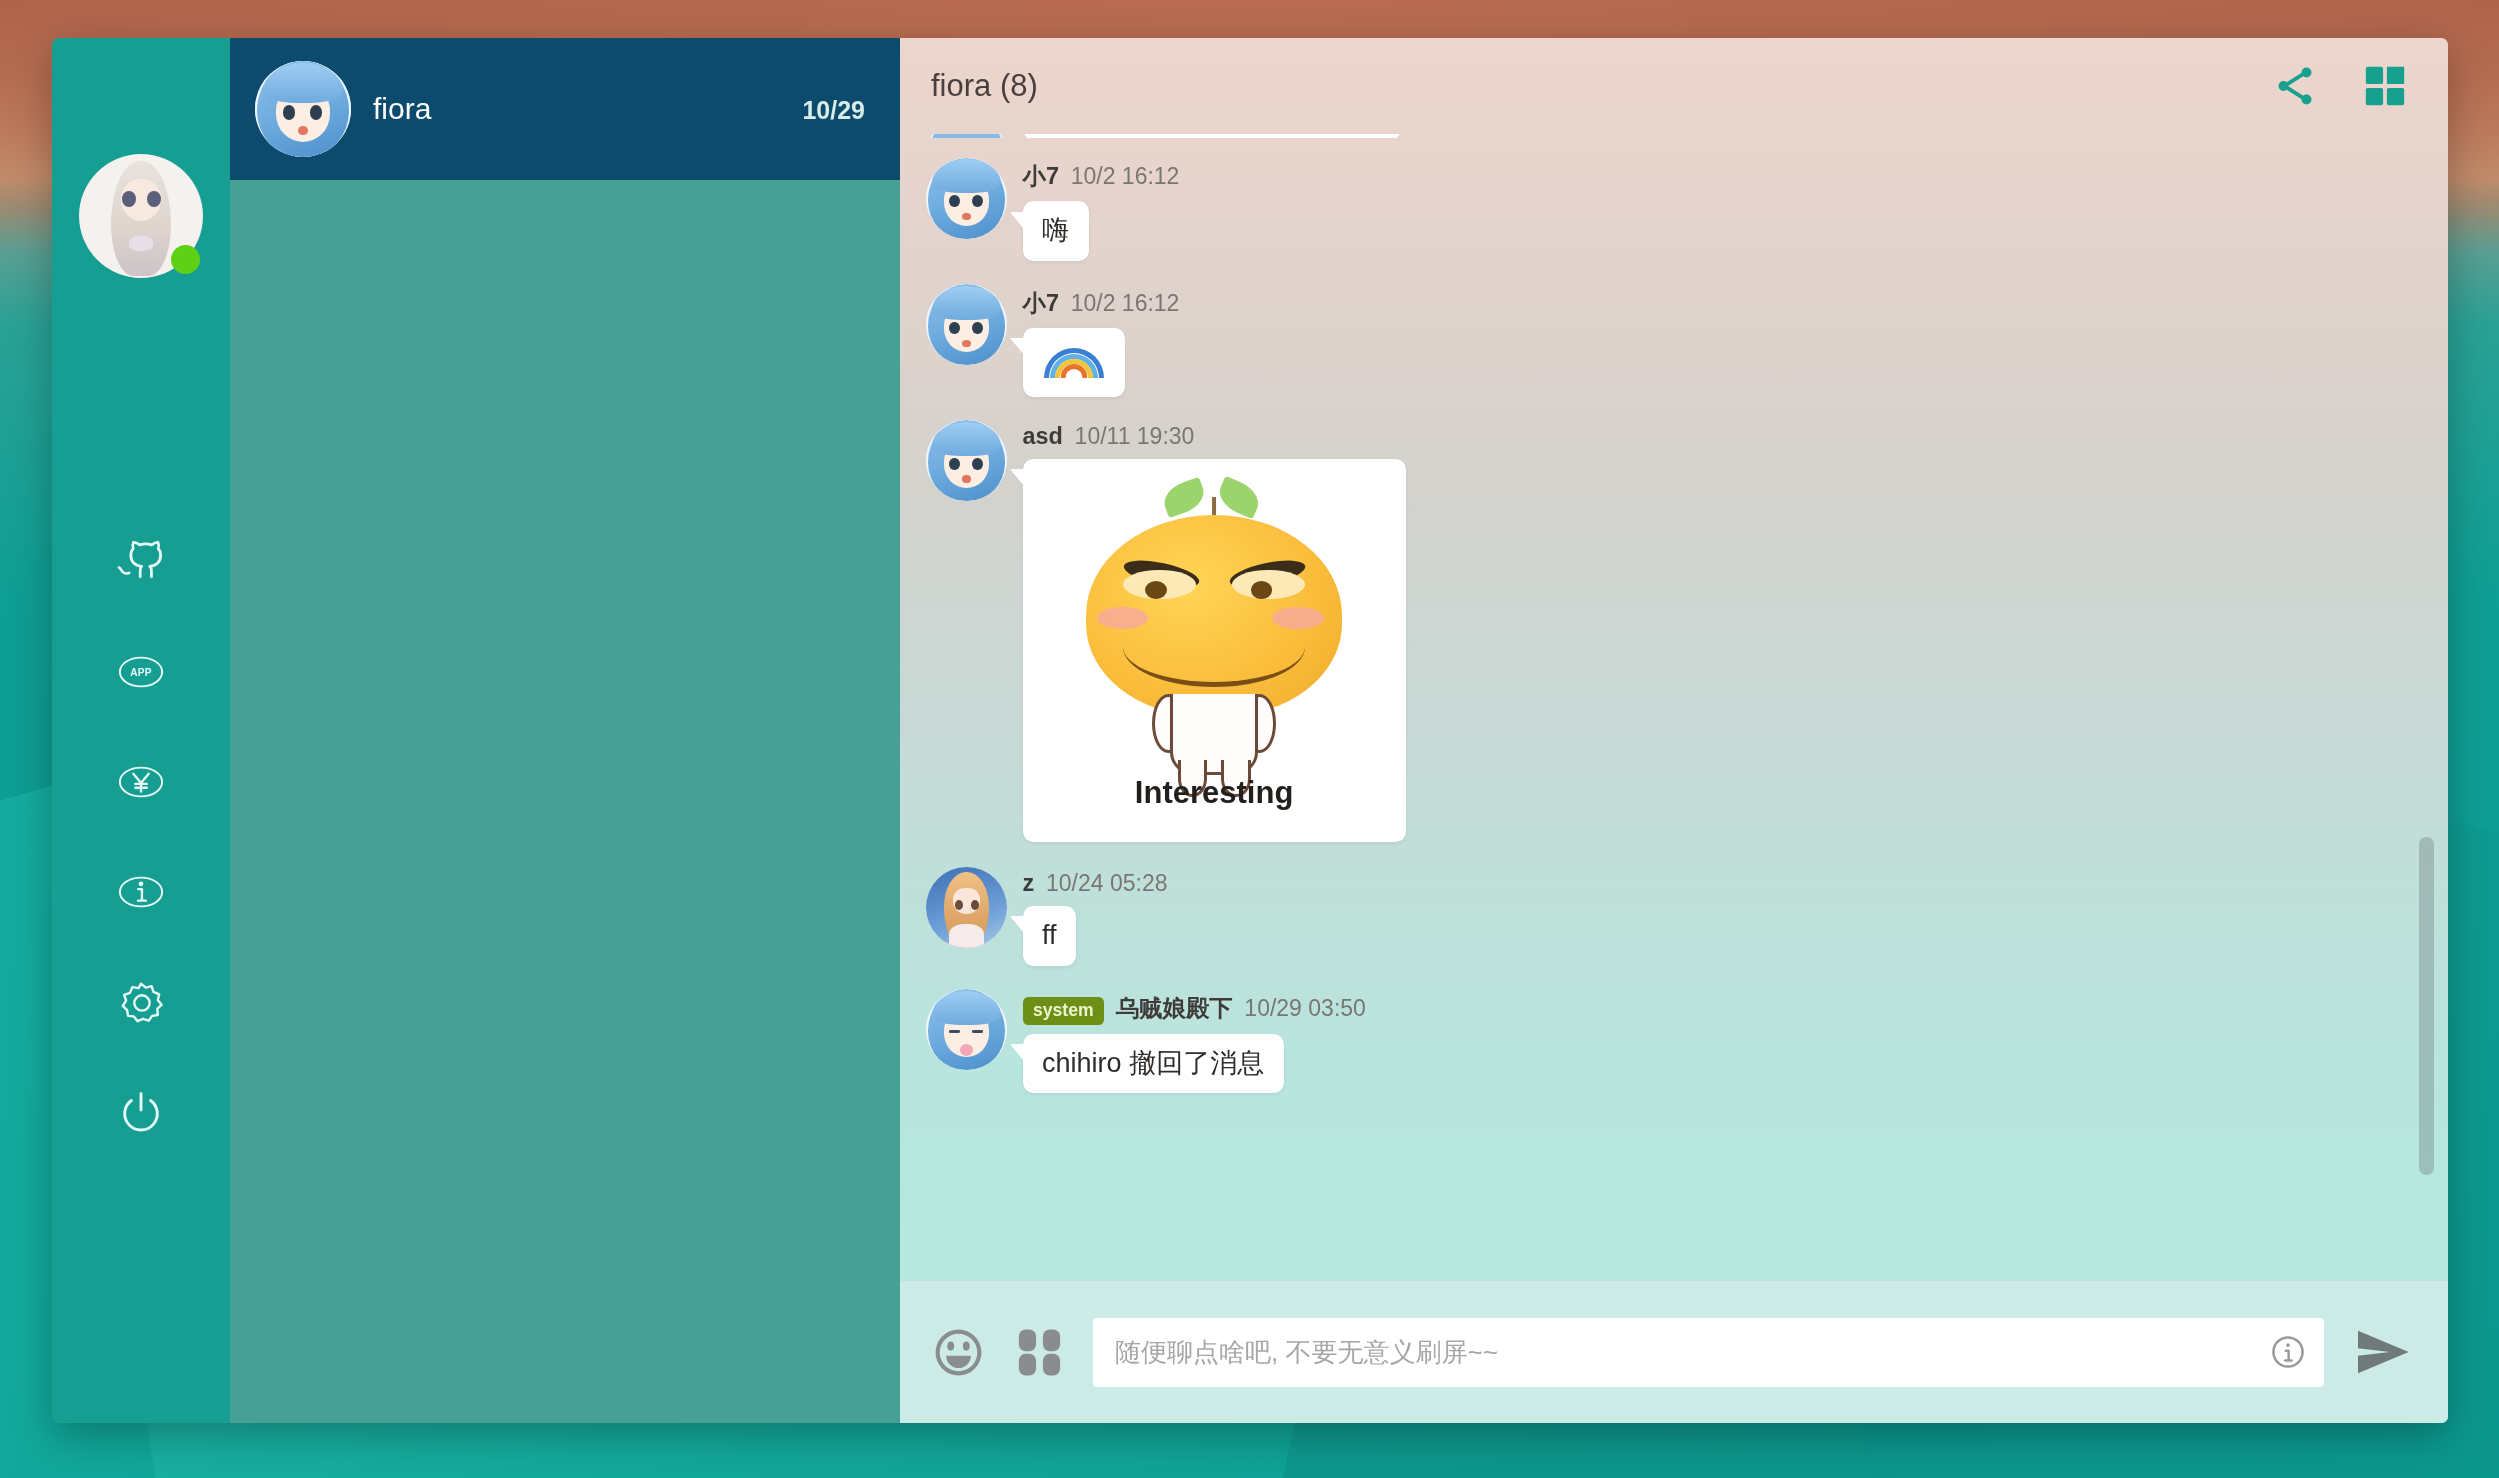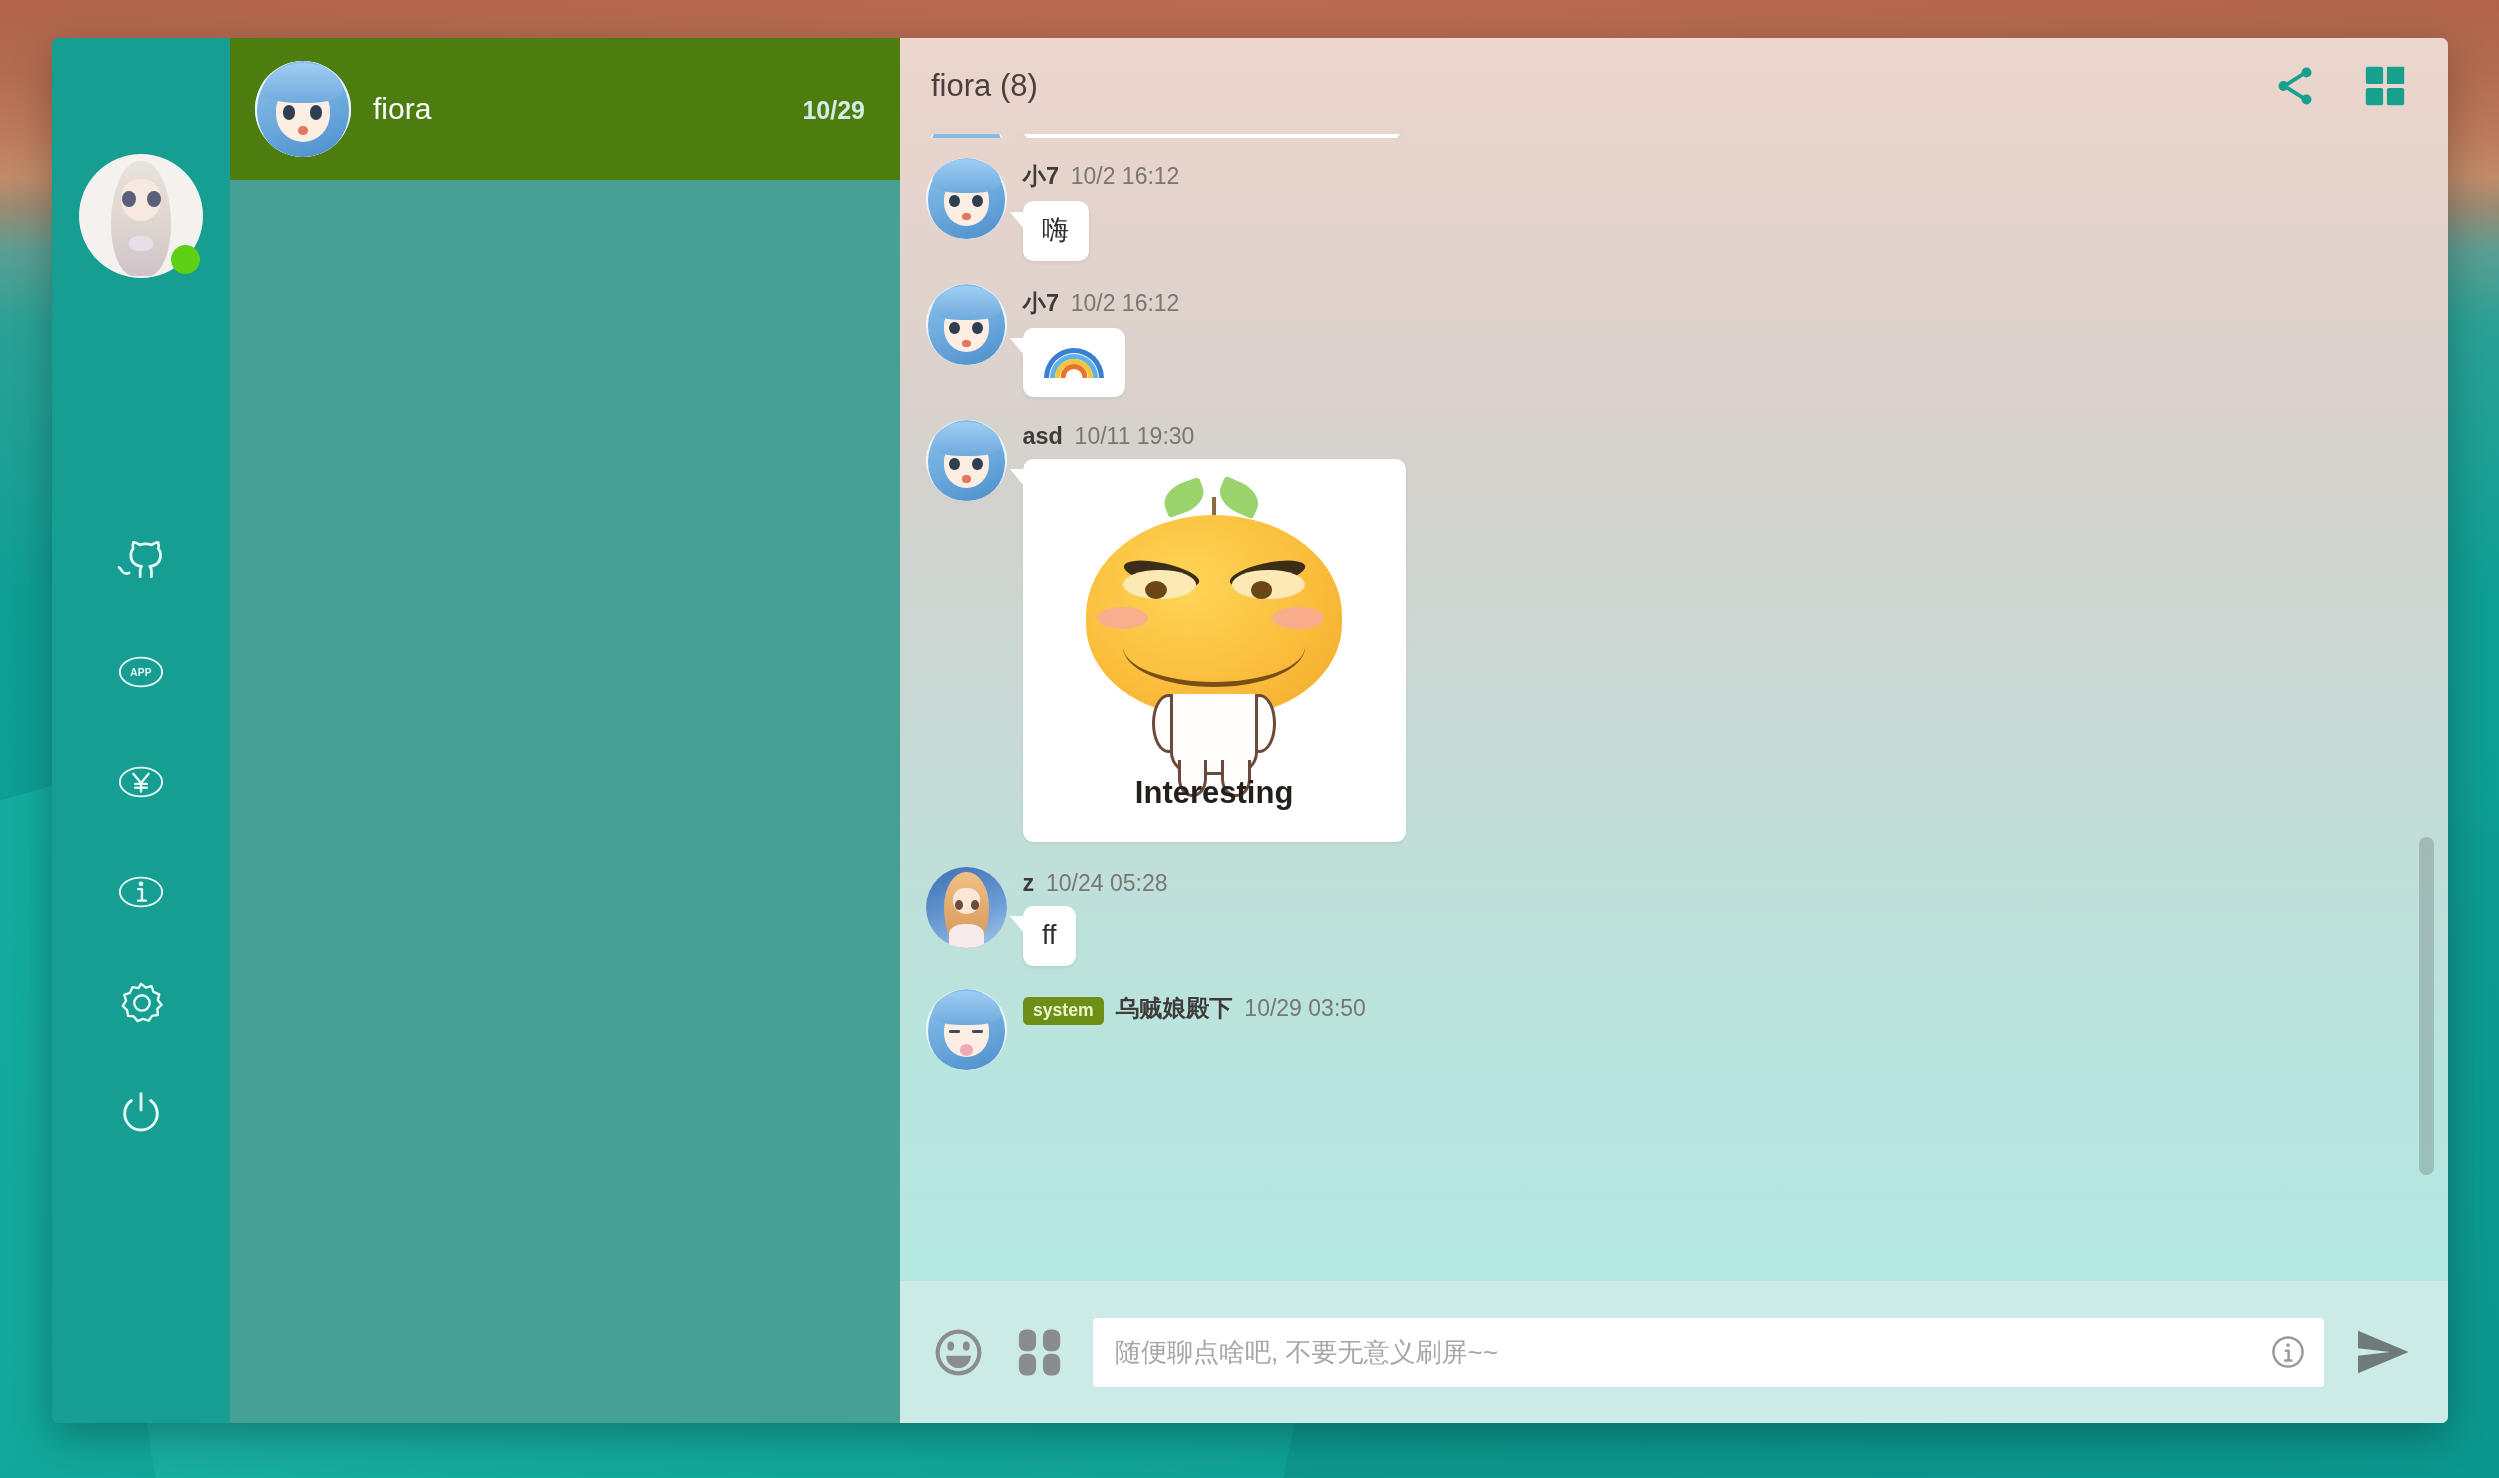--- a/index.html
+++ b/index.html
@@ -198,21 +198,21 @@
 
   #list-items { flex: 1; overflow: hidden; }
   .list-item {
     height: 142px;
     display: flex;
     align-items: center;
     padding: 0 35px 0 25px;
     gap: 22px;
     cursor: pointer;
   }
-  .list-item.active { background: #4d7c0f; }
+  .list-item.active { background: #0c4a6e; }
   .list-avatar {
     width: 96px; height: 96px;
     flex: 0 0 96px;
     border-radius: 50%;
     overflow: hidden;
     position: relative;
     background: #cfe3f4;
   }
   .list-body { flex: 1; min-width: 0; }
   .list-row1 { display: flex; align-items: baseline; }
@@ -862,20 +862,23 @@
             <div class="e l"></div>
               <div class="e r"></div>
               <div class="mouth"></div>
           </div>
         </div>
         <div class="msg-main">
           <div class="msg-meta">
             <span class="msg-tag">system</span>
             <span class="msg-name">乌贼娘殿下</span>
             <span class="msg-time">10/29 03:50</span>
+          </div>
+          <div class="bubble">
+            <span class="bubble-text">chihiro 撤回了消息</span>
           </div>
         </div>
       </div>
 
       <div id="msg-scrollbar"></div>
     </div>
 
     <div id="input-bar">
       <span class="inp-icon">
         <svg viewBox="0 0 24 24" fill="currentColor">

